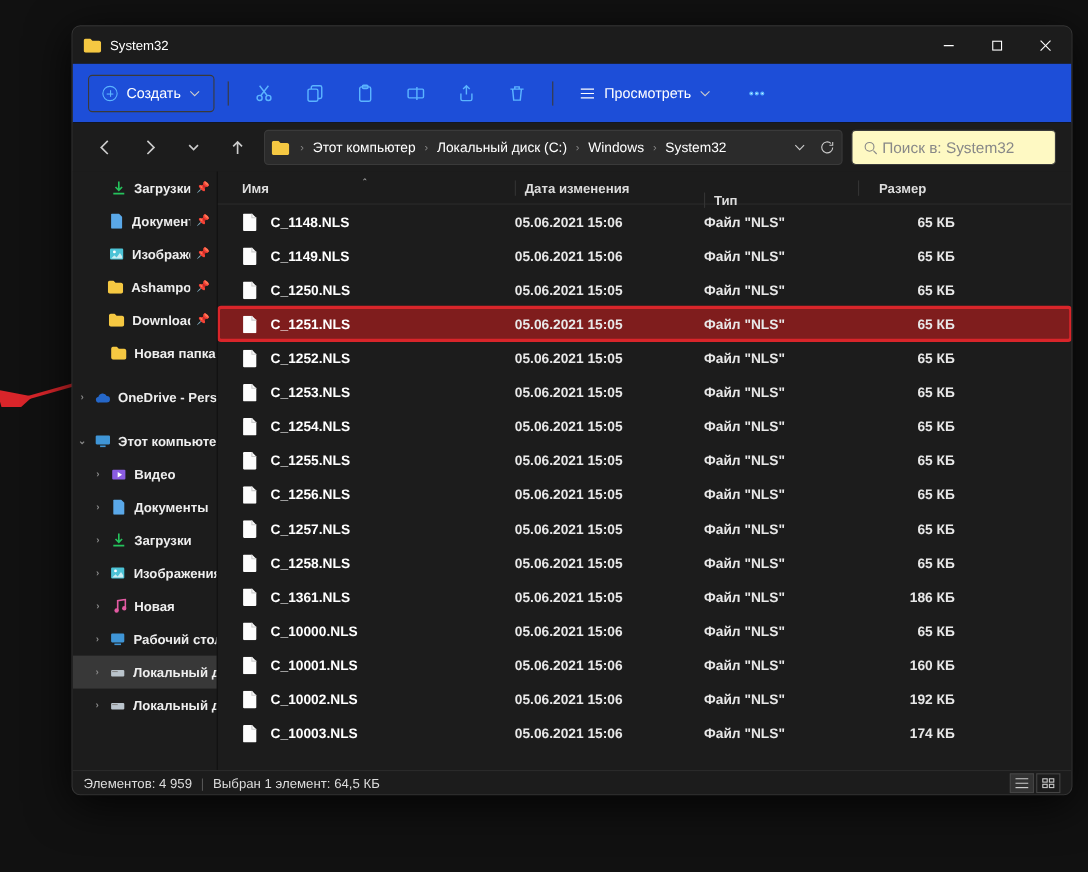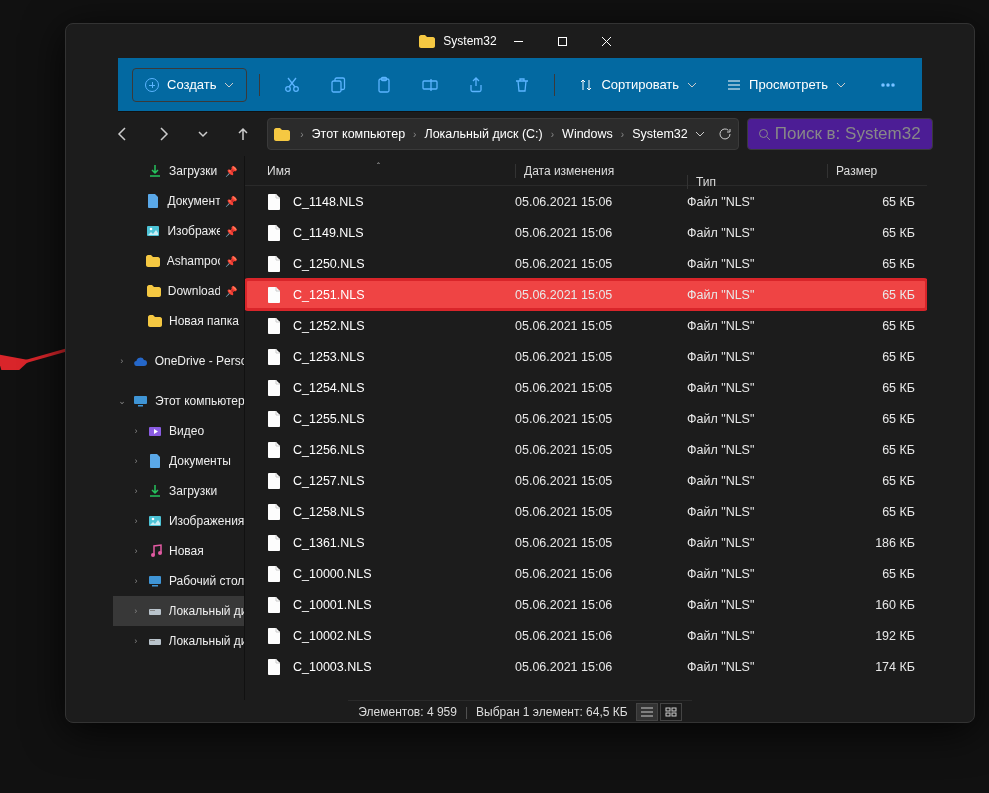--- a/index.html
+++ b/index.html
@@ -1,32 +1,32 @@
 <!DOCTYPE html>
 <html><head>
 <meta charset="utf-8">
 <style>
   * { box-sizing: border-box; margin: 0; padding: 0; font-family: "Segoe UI", Arial, sans-serif; }
   body { background: #111; width: 989px; height: 793px; overflow: hidden; color: #fff; position: relative; }
   .window {
     position: absolute; left: 65px; top: 23px; width: 910px; height: 700px;
     background: #1c1c1c; border: 1px solid #333; border-radius: 8px;
     box-shadow: 0 8px 40px rgba(0,0,0,.8); overflow: hidden;
-    display: flex; flex-direction: column; align-items: center;
+    display: flex; flex-direction: column;
   }
   
   .titlebar { height: 34px; display: flex; align-items: center; padding: 0 2px 0 10px; background: #1c1c1c; }
   .titlebar .folder-ico { width: 16px; height: 13px; margin-right: 8px; }
   .titlebar .title { font-size: 12px; color: #fff; flex: 0 0 auto; }
   .titlebar .spacer { flex: 1; }
   .winbtn { width: 44px; height: 34px; display: flex; align-items: center; justify-content: center; color: #fff; }
   .winbtn svg { stroke: #fff; }
 
   
-  .toolbar { height: 54px; display: flex; align-items: center; padding: 0 14px; gap: 6px; background: #0369a1; border-bottom: 1px solid #111; }
+  .toolbar { height: 54px; display: flex; align-items: center; padding: 0 14px; gap: 6px; background: #1d4ed8; border-bottom: 1px solid #111; }
   .newbtn { display: flex; align-items: center; gap: 8px; height: 34px; padding: 0 12px; border: 1px solid #3a3a3a; border-radius: 4px; font-size: 13px; }
   .newbtn .plus { width: 14px; height: 14px; border: 1px solid #5BB4FF; border-radius: 50%; position: relative; }
   .newbtn .plus::before, .newbtn .plus::after { content:""; position:absolute; background:#5BB4FF; }
   .newbtn .plus::before { left:3px; top:6px; width:6px; height:1px; }
   .newbtn .plus::after  { left:6px; top:3px; width:1px; height:6px; }
   .tsep { width:1px; height:22px; background:#3a3a3a; margin: 0 6px; }
   .ticon { width:40px; height:36px; display:flex; align-items:center; justify-content:center; border-radius:4px; }
   .ticon svg { stroke:#5BB4FF; fill:none; stroke-width:1.3; }
   .sortbtn, .viewbtn { display:flex; align-items:center; gap:8px; padding:0 12px; height:34px; font-size:13px; color:#fff; }
   .sortbtn svg, .viewbtn svg, .chev { stroke:#fff; fill:none; }
@@ -34,49 +34,49 @@
 
   
   .addrrow { height: 44px; display:flex; align-items:center; gap:8px; padding: 0 14px; background:#1c1c1c; }
   .navbtn { width:32px; height:32px; display:flex; align-items:center; justify-content:center; }
   .navbtn svg { stroke:#ccc; fill:none; stroke-width:1.5; }
   .addressbar { flex:1; height:32px; background:#2b2b2b; border:1px solid #3a3a3a; border-radius:4px; display:flex; align-items:center; padding: 0 6px; gap:4px; font-size:12.5px; }
   .addressbar .folder-ico { width:16px; height:13px; margin-right:4px; }
   .crumb { color:#fff; padding:0 2px; white-space:nowrap; }
   .csep { color:#888; font-size:10px; padding:0 2px; }
   .addressbar .end { margin-left:auto; display:flex; align-items:center; gap:12px; }
-  .searchbox { width:186px; height:32px; background:#4c1d95; border:1px solid #3a3a3a; border-radius:4px; display:flex; align-items:center; padding:0 10px; gap:4px; font-size:17px; color:#888; }
+  .searchbox { width:186px; height:32px; background:#fef9c3; border:1px solid #3a3a3a; border-radius:4px; display:flex; align-items:center; padding:0 10px; gap:4px; font-size:14px; color:#888; }
   .searchbox svg { stroke:#888; fill:none; }
 
   
-  .body { flex:1; display:flex; min-height:0; background:#1c1c1c; }
+  .body { flex:1; display:flex; min-height:0; background:#1c1c1c;font-weight:bold; }
   .sidebar { width:132px; background:#1c1c1c; border-right:1px solid #111; overflow:hidden; font-size:12px; }
   .sb-item { height:30px; display:flex; align-items:center; padding-left:8px; gap:6px; color:#eee; white-space:nowrap; overflow:hidden; }
   .sb-item.selected { background:#383838; }
   .sb-item .chv { width:10px; color:#888; font-size:9px; text-align:center; }
   .sb-item .ic { width:16px; height:16px; flex:0 0 16px; display:flex; align-items:center; justify-content:center; }
   .sb-item .pin { margin-left:auto; margin-right:6px; color:#888; font-size:10px; }
   .sb-item .lbl { overflow:hidden; text-overflow:clip; }
 
   
   .files { flex:1; display:flex; flex-direction:column; min-width:0; }
   .cols { height:30px; display:flex; align-items:center; font-size:12px; color:#ddd; border-bottom:1px solid #2a2a2a; padding-left:22px; }
   .c-name { width:248px; position:relative; }
   .c-name .sorticon { position:absolute; left:110px; top:-3px; font-size:9px; color:#aaa; }
   .c-date { width:172px; border-left:1px solid #333; padding-left:8px; }
   .c-type { width:140px; border-left:1px solid #333; padding-left:8px;margin-top:22px; }
-  .c-size { width:100px; border-left:1px solid #333; padding-left:8px; }
+  .c-size { width:100px; border-left:1px solid #333; padding-left:18px; }
   .rows { flex:1; overflow:hidden; }
   .row { height:31px; display:flex; align-items:center; font-size:12.5px; padding-left:22px; }
   .row .ic { width:16px; height:16px; margin-right:10px; flex:0 0 16px; }
   .row .nm { width:222px; }
   .row .dt { width:172px; color:#e8e8e8; }
   .row .tp { width:140px; color:#e8e8e8; }
   .row .sz { width:88px; text-align:right; color:#e8e8e8; }
-  .row.sel { background:#ef4444; }
+  .row.sel { background:#7f1d1d; }
   .row.sel.highlight { outline:3px solid #d9252a; outline-offset:-2px; border-radius:3px; }
 
   
   .status { height:22px; border-top:1px solid #2a2a2a; display:flex; align-items:center; font-size:12px; padding:0 10px; gap:8px; color:#ddd; }
   .status .ssep { color:#555; }
   .status .right { margin-left:auto; display:flex; gap:2px; }
   .layoutbtn { width:22px; height:18px; border:1px solid #444; display:flex; align-items:center; justify-content:center; }
   .layoutbtn.active { background:#333; }
 
   
@@ -162,29 +162,20 @@
         <svg width="18" height="18" viewBox="0 0 18 18">
           <path d="M4 9v5c0 .8.7 1.5 1.5 1.5h7c.8 0 1.5-.7 1.5-1.5V9M9 2v8M6 5l3-3 3 3"></path>
         </svg>
       </div>
     <div class="ticon">
         <svg width="18" height="18" viewBox="0 0 18 18">
           <path d="M3 5h12M7 5V3h4v2M5 5l1 10h6l1-10"></path>
         </svg>
       </div>
     <div class="tsep"></div>
-    <div class="sortbtn">
-      <svg width="14" height="14" viewBox="0 0 14 14">
-          <path d="M4 2v10M4 2l-2 2M4 2l2 2M10 12V2M10 12l-2-2M10 12l2-2" stroke="#fff" fill="none"></path>
-        </svg>
-      <span>Сортировать</span>
-      <svg class="chev" viewBox="0 0 10 10">
-          <path d="M1 3l4 4 4-4" stroke="#ccc" fill="none"></path>
-        </svg>
-    </div>
     <div class="viewbtn">
       <svg width="14" height="14" viewBox="0 0 14 14">
           <line x1="1" y1="3" x2="13" y2="3" stroke="#fff"></line>
           <line x1="1" y1="7" x2="13" y2="7" stroke="#fff"></line>
           <line x1="1" y1="11" x2="13" y2="11" stroke="#fff"></line>
         </svg>
       <span>Просмотреть</span>
       <svg class="chev" viewBox="0 0 10 10">
           <path d="M1 3l4 4 4-4" stroke="#ccc" fill="none"></path>
         </svg>

